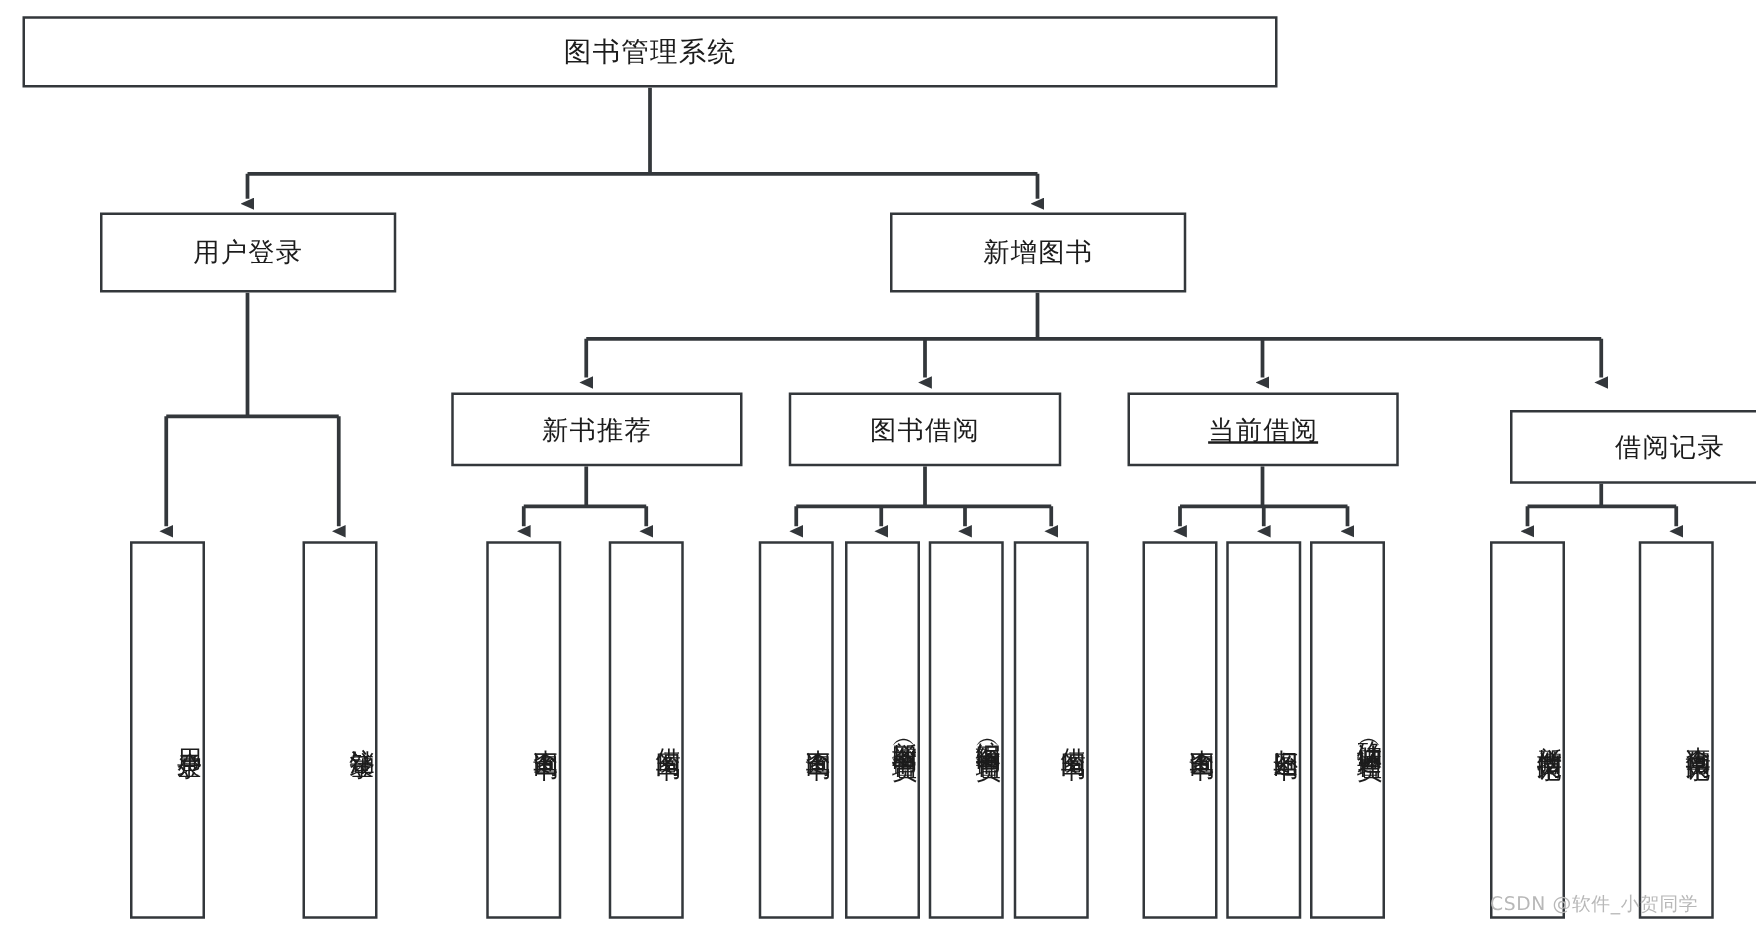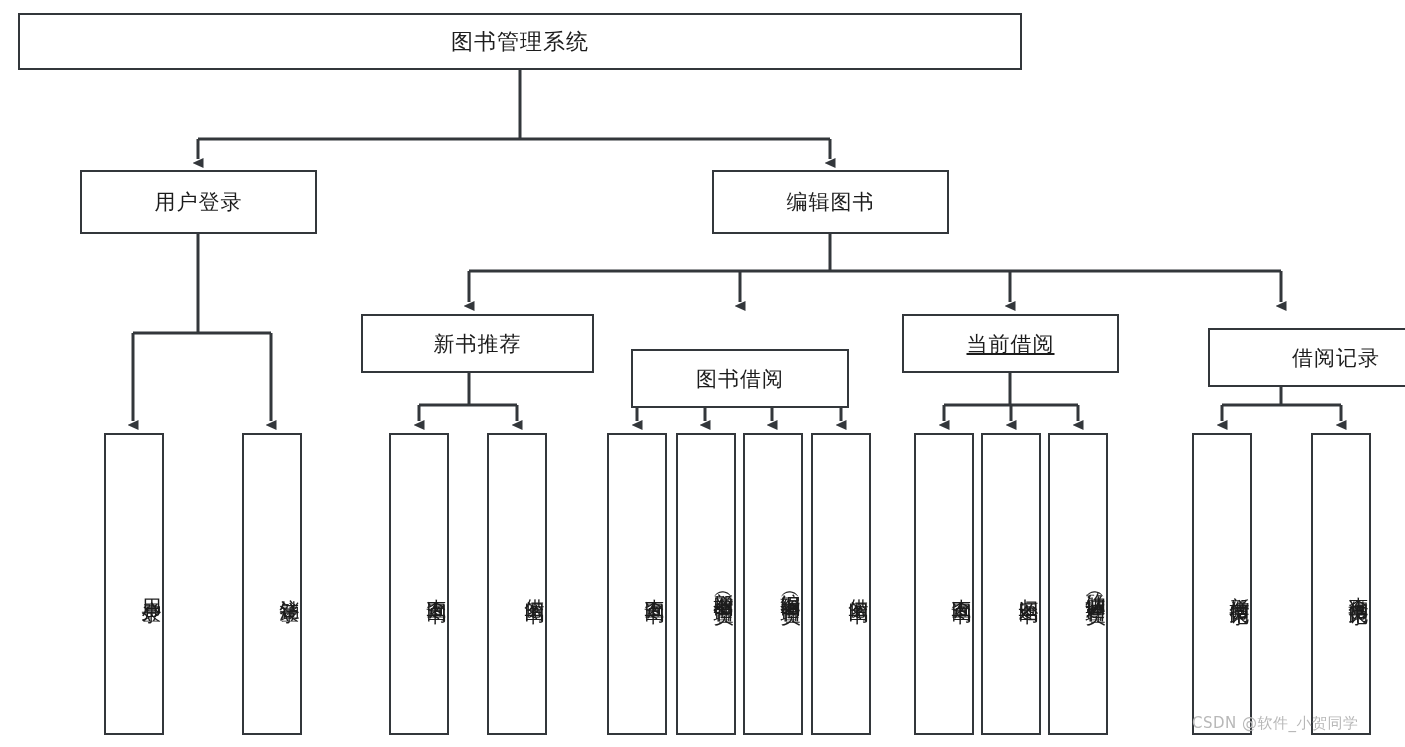--- a/index.html
+++ b/index.html
@@ -120,27 +120,27 @@
   </svg>
 
   <div class="node root" style="left:18px; top:13px; width:1004px; height:57px;">
     <span>图书管理系统</span>
   </div>
 
   <div class="node level2" style="left:80px; top:170px; width:237px; height:64px;">
     <span>用户登录</span>
   </div>
   <div class="node level2" style="left:712px; top:170px; width:237px; height:64px;">
-    <span>编辑图书</span>
+    <span>新增图书</span>
   </div>
 
   <div class="node level3" style="left:361px; top:314px; width:233px; height:59px;">
     <span>新书推荐</span>
   </div>
-  <div class="node level3" style="left:631px; top:314px; width:218px; height:59px;margin-top:35px;">
+  <div class="node level3" style="left:631px; top:314px; width:218px; height:59px;">
     <span>图书借阅</span>
   </div>
   <div class="node level3" style="left:902px; top:314px; width:217px; height:59px;text-decoration:underline;">
     <span>当前借阅</span>
   </div>
   <div class="node level3" style="left:1172px; top:328px; width:256px; height:59px;margin-left:36px;">
     <span>借阅记录</span>
   </div>
 
   <div class="node leaf" style="left:104px; top:433px; width:60px; height:302px;">

